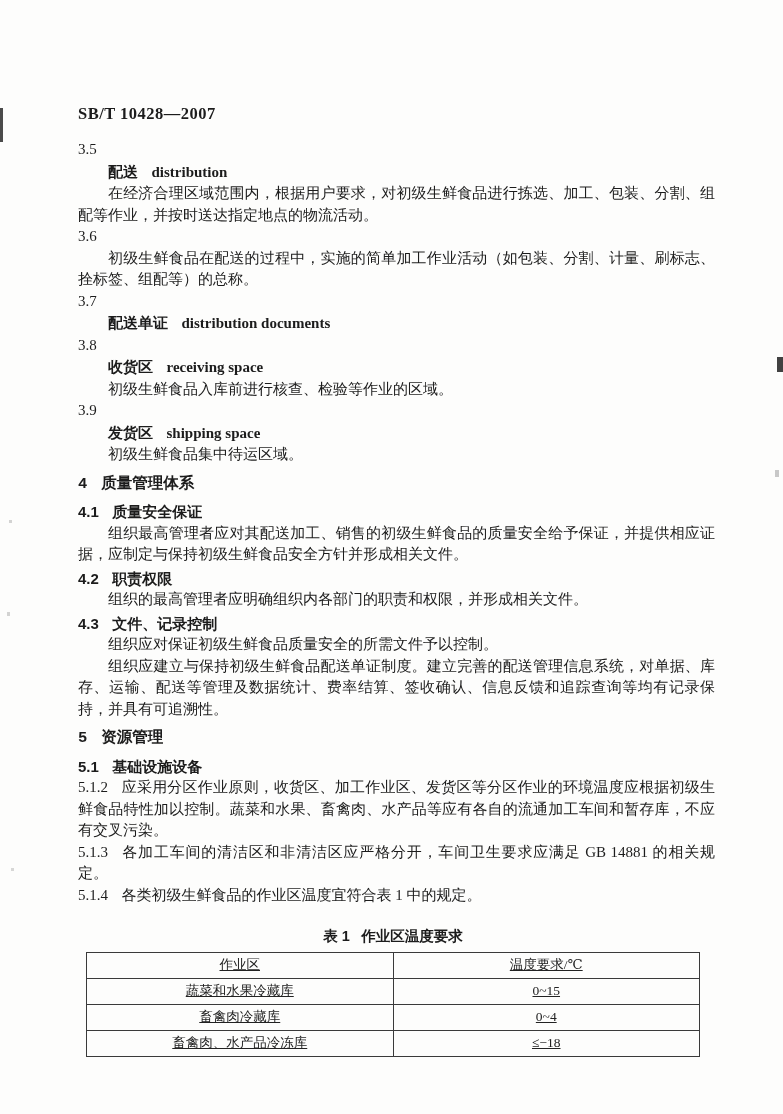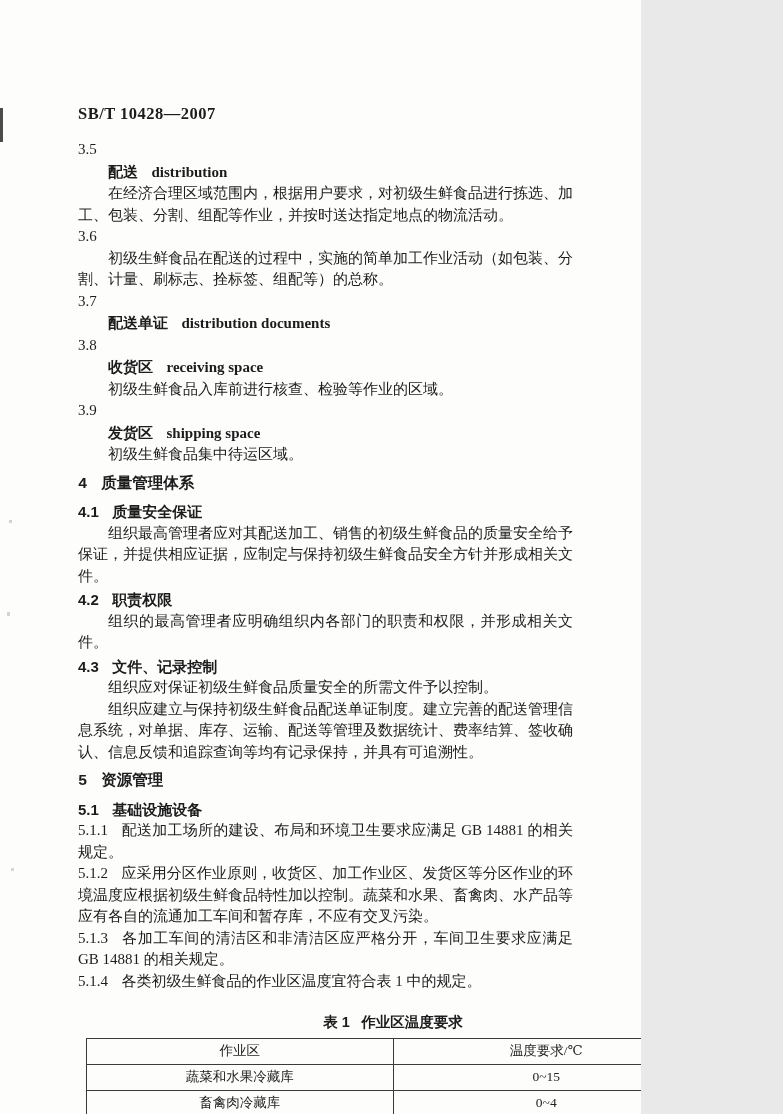--- a/index.html
+++ b/index.html
@@ -1,21 +1,21 @@
 <!DOCTYPE html>
 <html><head>
 <meta charset="utf-8">
 <style>
   html, body {
     margin: 0; padding: 0;
     background: #e9e9e9;
   }
   .page {
     position: relative;
-    width: 641px; height: 1114px;
+    width: 783px; height: 1114px;
     background: #fdfdfc;
     overflow: hidden;
     color: #1c1c1c;
     font-family: "Liberation Serif", "DejaVu Serif", serif;
     font-size: 15px;
     box-sizing: border-box;
     padding: 104px 68px 0 78px;
   }
   .doc-header {
     font-family: "Liberation Serif", "DejaVu Serif", serif;
@@ -81,20 +81,21 @@
     font-size: 13.5px;
     color: #222;
   }
   table.t1 th, table.t1 td {
     border: 1px solid #3a3a3a;
     height: 25px;
     text-align: center;
     vertical-align: middle;
     font-weight: 400;
     padding: 0;
+    text-decoration: underline;
   }
   table.t1 { border: 1.5px solid #2b2b2b; }
   table.t1 col.c1, table.t1 col.c2 { width: 50%; }
   
   .artifact { position: absolute; background: #2c2c2c; }
   .a1 { left: 0; top: 108px; width: 3px; height: 34px; opacity: .85; }
   .a2 { left: 777px; top: 357px; width: 6px; height: 15px; opacity: .9; }
   .a3 { left: 775px; top: 470px; width: 4px; height: 7px; opacity: .25; }
   .a4 { left: 9px; top: 520px; width: 3px; height: 3px; opacity: .2; }
   .a5 { left: 7px; top: 612px; width: 3px; height: 4px; opacity: .2; }
@@ -167,23 +168,20 @@
   <div>
     <div class="sec-heading">
       <span class="sp">5</span><span>资源管理</span>
     </div>
 
     <div class="sub-heading">
       <span class="sp">5.1</span><span>基础设施设备</span>
     </div>
 
     <p class="clause">
-      <span class="sp">5.1.1</span><span>配送加工场所的建设、布局和环境卫生要求应满足 GB 14881 的相关规定。</span>
-    </p>
-    <p class="clause">
       <span class="sp">5.1.2</span><span>应采用分区作业原则，收货区、加工作业区、发货区等分区作业的环境温度应根据初级生鲜食品特性加以控制。蔬菜和水果、畜禽肉、水产品等应有各自的流通加工车间和暂存库，不应有交叉污染。</span>
     </p>
     <p class="clause">
       <span class="sp">5.1.3</span><span>各加工车间的清洁区和非清洁区应严格分开，车间卫生要求应满足 GB 14881 的相关规定。</span>
     </p>
     <p class="clause">
       <span class="sp">5.1.4</span><span>各类初级生鲜食品的作业区温度宜符合表 1 中的规定。</span>
     </p>
   </div>
 

